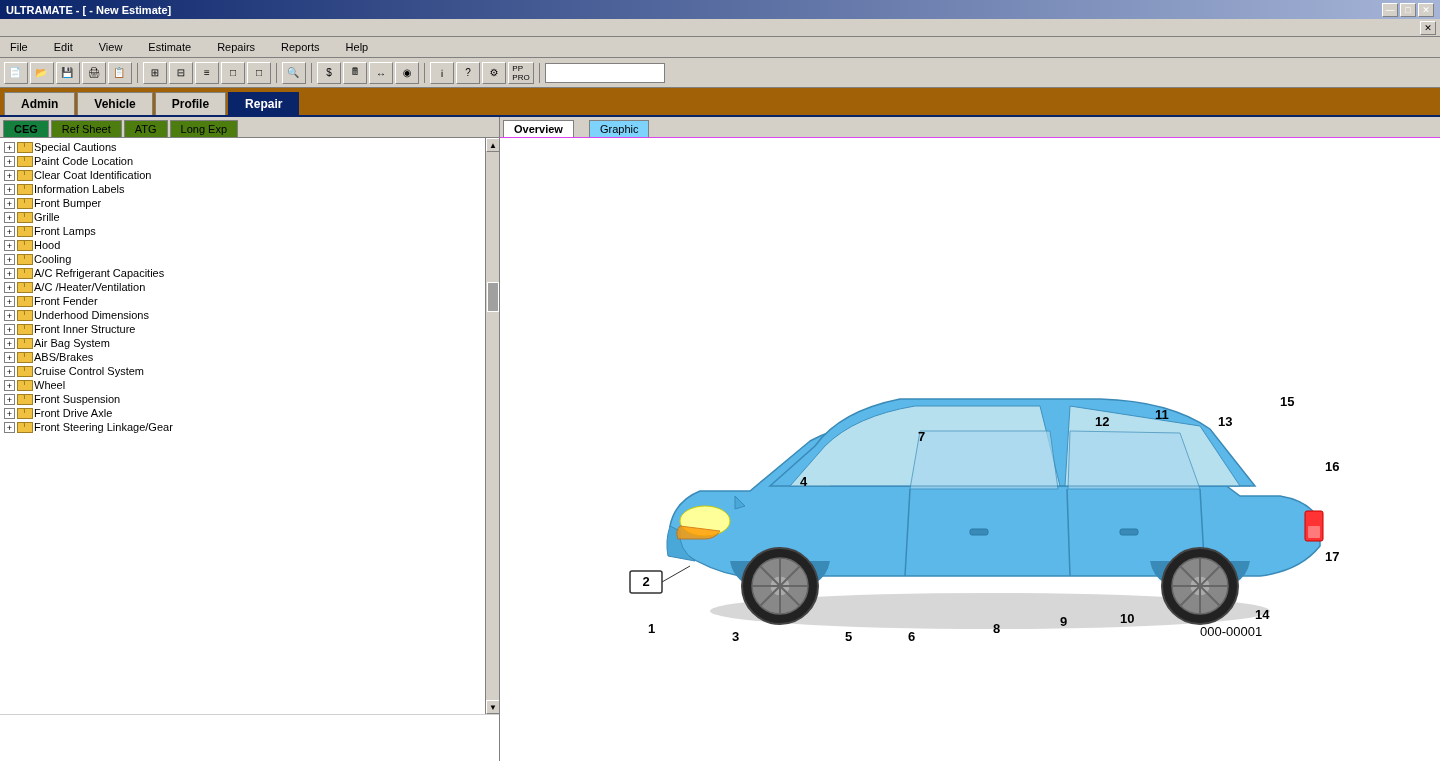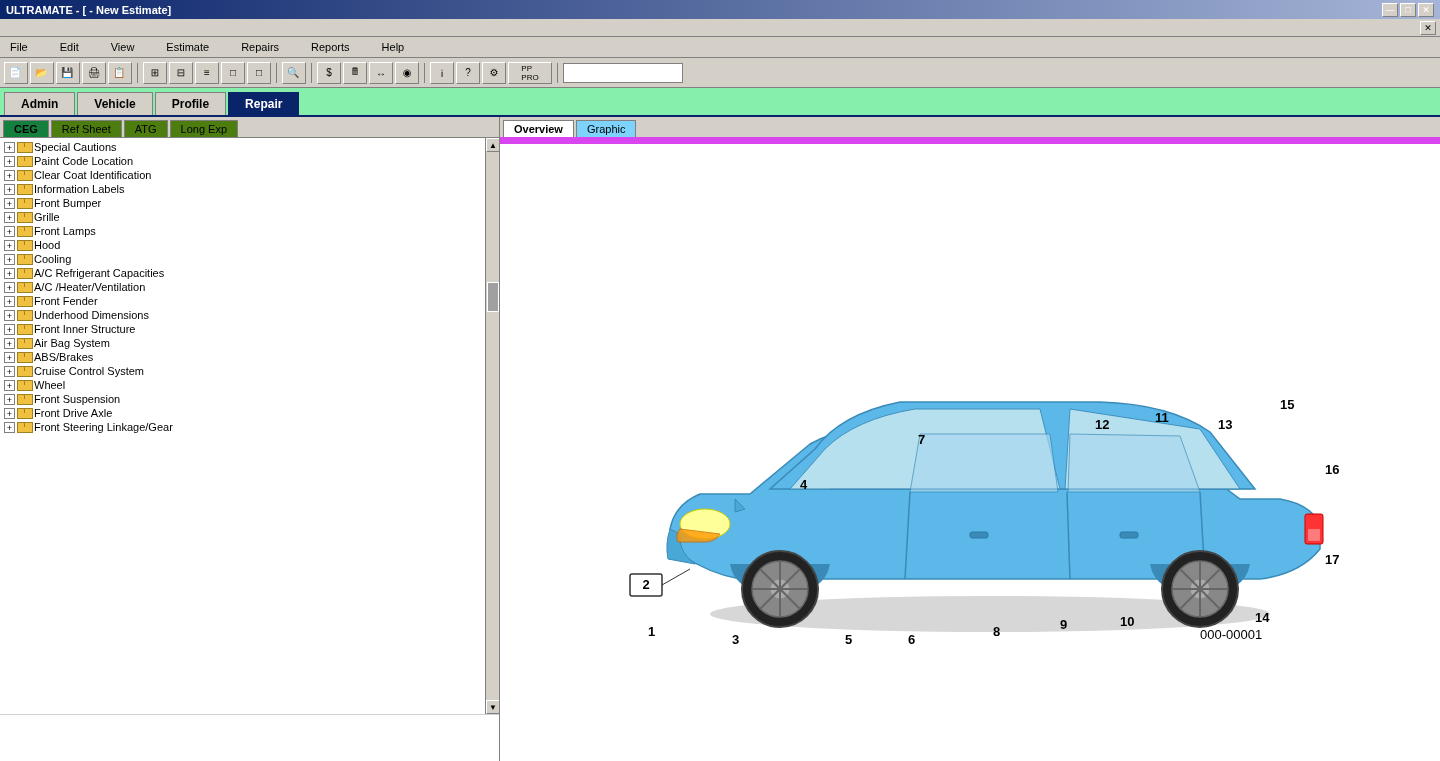--- a/index.html
+++ b/index.html
@@ -26,21 +26,21 @@
       display: flex; align-items: center; justify-content: center;
       cursor: pointer;
     }
 
     
     .menu-bar {
       background: #d4d0c8;
       border-bottom: 1px solid #808080;
       padding: 2px 4px;
       display: flex;
-      gap: 20px;
+      gap: 14px;
     }
     .menu-item {
       padding: 2px 6px;
       font-size: 11px;
       cursor: pointer;
     }
 
     
     .toolbar {
       background: #d4d0c8;
@@ -63,21 +63,21 @@
     .tb-sep { width: 1px; height: 20px; background: #808080; margin: 0 3px; }
     .tb-search {
       width: 120px; height: 20px;
       border: 1px solid #808080;
       background: white;
       padding: 0 2px;
     }
 
     
     .nav-tabs {
-      background: #86efac;
+      background: #a16207;
       padding: 4px 4px 0 4px;
       display: flex;
       gap: 2px;
       border-bottom: 2px solid #0a246a;
     }
     .nav-tab {
       padding: 4px 16px;
       font-size: 12px;
       background: #d4d0c8;
       border: 1px solid #808080;
@@ -149,22 +149,22 @@
       background: white;
       display: flex;
       flex-direction: column;
     }
 
     
     .view-tabs {
       background: #d4d0c8;
       padding: 3px 3px 0 3px;
       display: flex;
-      gap: 2px;
-      border-bottom: 7px solid #d946ef;
+      gap: 15px;
+      border-bottom: 1px solid #d946ef;
     }
     .view-tab {
       padding: 2px 10px;
       font-size: 11px;
       background: #7dd3fc;
       border: 1px solid #808080;
       border-bottom: none;
       cursor: pointer;
     }
     .view-tab.active {
@@ -296,21 +296,21 @@
   <div class="tb-btn">🔍</div>
   <div class="tb-sep"></div>
   <div class="tb-btn">$</div>
   <div class="tb-btn">🖩</div>
   <div class="tb-btn">↔</div>
   <div class="tb-btn">◉</div>
   <div class="tb-sep"></div>
   <div class="tb-btn">ℹ</div>
   <div class="tb-btn">?</div>
   <div class="tb-btn">⚙</div>
-  <div class="tb-btn" style="font-size:8px; width:44px;">PP<br>PRO</div>
+  <div class="tb-btn" style="font-size:8px; width:26px;">PP<br>PRO</div>
   <div class="tb-sep"></div>
   <input class="tb-search" type="text" placeholder="" style="">
 </div>
 
 <div class="nav-tabs">
   <div class="nav-tab">Admin</div>
   <div class="nav-tab">Vehicle</div>
   <div class="nav-tab">Profile</div>
   <div class="nav-tab active">Repair</div>
 </div>

